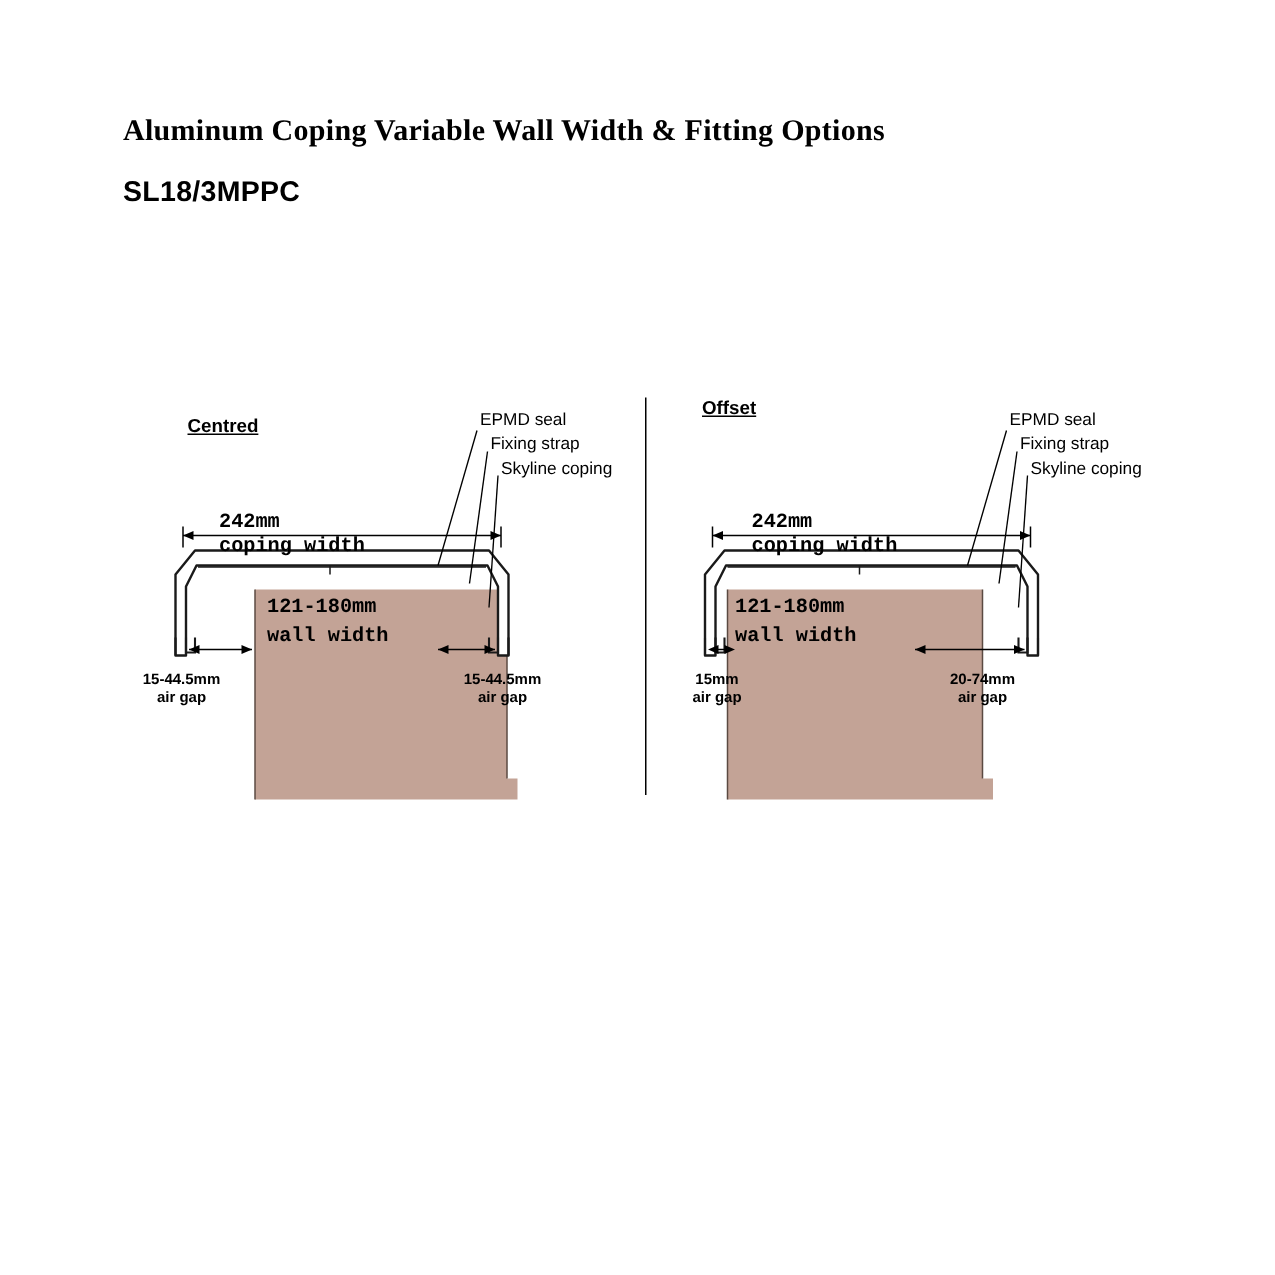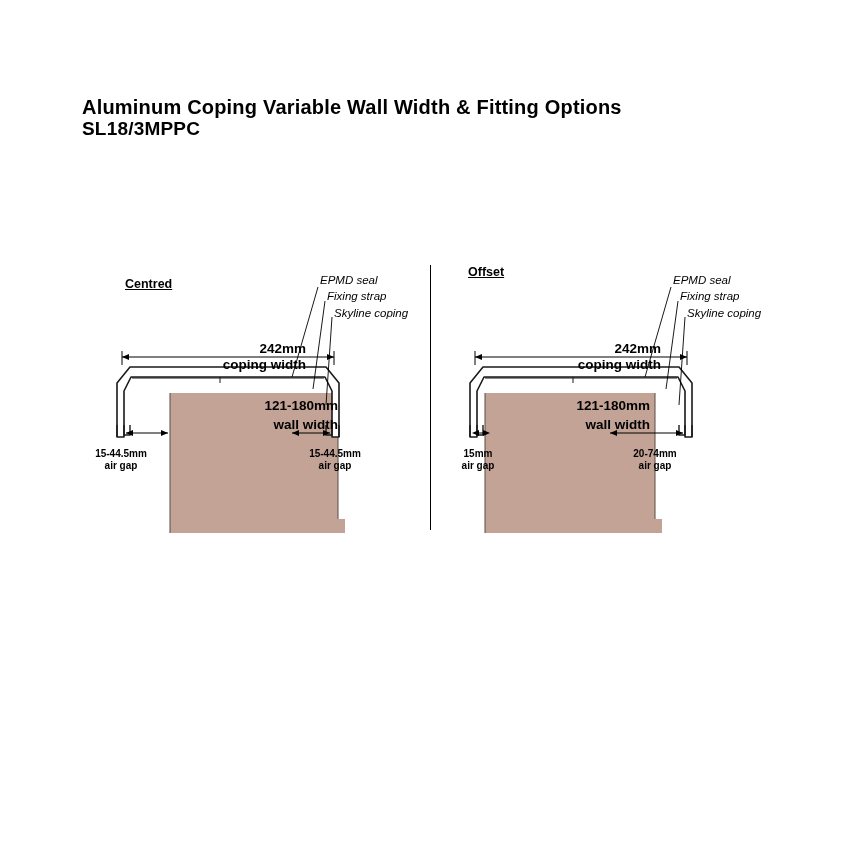--- a/index.html
+++ b/index.html
@@ -17,25 +17,26 @@
   }
   #page {
     position: relative;
     width: 850px;
     height: 850px;
   }
   
   .title-main {
     position: absolute;
     left: 82px;
-    top: 96px;
+    top: 76px;
     font-size: 20px;
     font-weight: bold;
     letter-spacing: 0.2px;
     white-space: nowrap;
+    font-family: Liberation Serif, serif;
   }
   .title-sub {
     position: absolute;
     left: 82px;
     top: 118px;
     font-size: 19px;
     font-weight: bold;
     letter-spacing: 0.2px;
     white-space: nowrap;
   }
@@ -54,29 +55,29 @@
     font-size: 12.5px;
     font-weight: bold;
     text-decoration: underline;
     white-space: nowrap;
   }
   .callout-text {
     position: absolute;
     font-size: 11.5px;
     white-space: nowrap;
     font-weight: normal;
-    font-style: italic;
   }
   .dim-text {
     position: absolute;
     font-size: 13.5px;
     font-weight: bold;
-    text-align: right;
+    text-align: left;
     white-space: nowrap;
     line-height: 1.15;
+    font-family: Liberation Mono, monospace;
   }
   .small-dim {
     position: absolute;
     font-size: 10px;
     font-weight: bold;
     text-align: center;
     white-space: nowrap;
     line-height: 1.15;
   }
   .divider {

